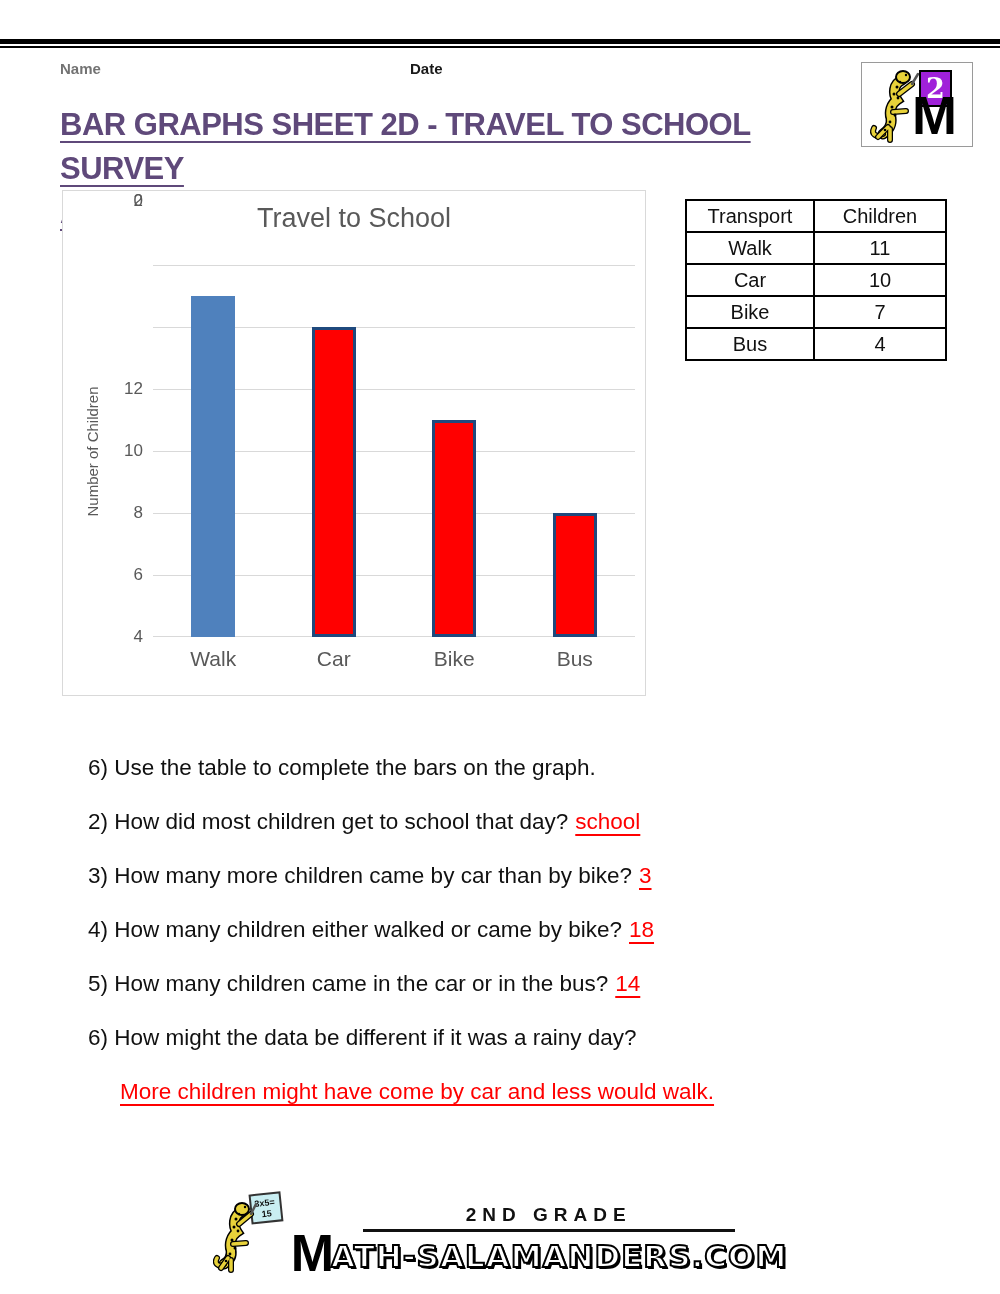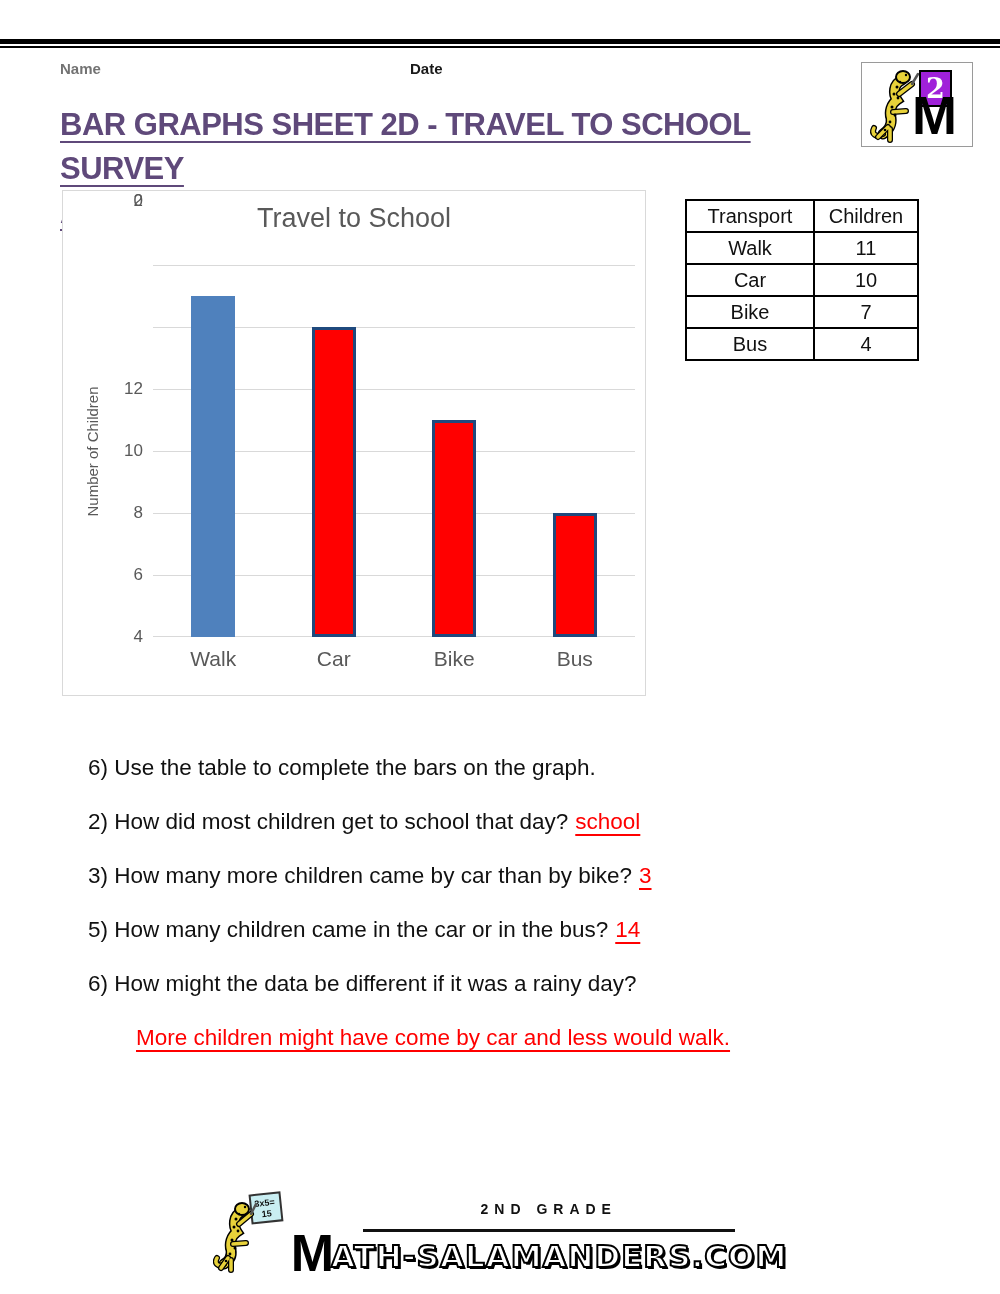--- a/index.html
+++ b/index.html
@@ -48,37 +48,37 @@
   .slot { flex:1; position:relative; }
   .bar { position:absolute; left:50%; transform:translateX(-50%); bottom:0; width:44px;
     border:3px solid transparent; }
   .xlabels { position:absolute; left:90px; top:456px; width:482px; display:flex; }
   .xlabel { flex:1; text-align:center; font-size:21px; color:#595959; }
 
   
   .dtable { position:absolute; left:685px; top:199px; border-collapse:collapse; }
   .dtable td { border:2px solid #000; font-size:20px; text-align:center;
     height:32px; padding:0 8px; background:#fff; }
-  .dtable td.c1 { width:128px; } .dtable td.c2 { width:104px; }
+  .dtable td.c1 { width:128px; } .dtable td.c2 { width:132px; }
 
   
   .questions { position:absolute; left:88px; top:756px; width:870px; }
   .qline { font-size:22.5px; line-height:24px; margin-bottom:30px; color:#111; }
   .answer { color:#ff0000; text-decoration:underline; text-decoration-thickness:2px;
     text-underline-offset:5px; margin-left:7px; }
   .answer-line { margin-left:32px; }
-  .answer-line .answer { margin-left:16px; }
+  .answer-line .answer { margin-left:0; }
 
   
   .footer { position:absolute; left:0; top:1190px; width:1000px; display:flex;
     justify-content:center; align-items:flex-end; }
   .footer-right { display:flex; flex-direction:column; }
   .footer-grade { align-self:flex-start; margin-left:72px; width:372px; text-align:center;
-    font-size:14px; font-weight:bold; letter-spacing:6px; color:#111;
-    border-bottom:3px solid #111; padding-bottom:12px; }
+    font-size:19px; font-weight:bold; letter-spacing:6px; color:#111;
+    border-bottom:3px solid #111; padding-bottom:3px; }
   .footer-site-row { display:flex; align-items:flex-end; margin-top:0px; }
   .footer-m { font-size:52px; font-weight:900; color:#000; line-height:42px; letter-spacing:-3px; }
   .footer-site { font-size:31px; font-weight:800; color:#fff; letter-spacing:1px; line-height:36px;
     -webkit-text-stroke:2px #000; text-shadow:2px 2px 0 #000; font-family:"DejaVu Sans",sans-serif; }
 </style>
 </head>
 <body>
 
 <div class="page">
 
@@ -194,20 +194,23 @@
 
   <div class="questions">
     <div class="qline">
       <span>6) Use the table to complete the bars on the graph.</span>
     </div>
     <div class="qline">
       <span>2) How did most children get to school that day?</span><span class="answer">school</span>
     </div>
     <div class="qline">
       <span>3) How many more children came by car than by bike?</span><span class="answer">3</span>
+    </div>
+    <div class="qline">
+      <span>4) How many children either walked or came by bike?</span><span class="answer">18</span>
     </div>
     <div class="qline">
       <span>5) How many children came in the car or in the bus?</span><span class="answer">14</span>
     </div>
     <div class="qline">
       <span>6) How might the data be different if it was a rainy day?</span>
     </div>
     <div class="qline answer-line">
       <span class="answer">More children might have come by car and less would walk.</span>
     </div>

